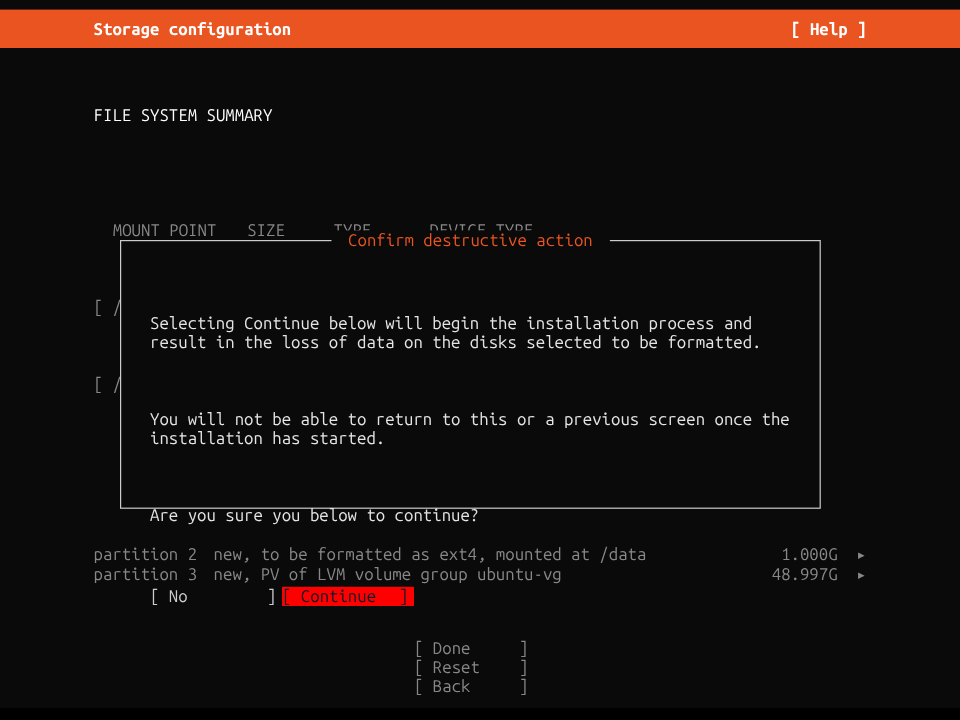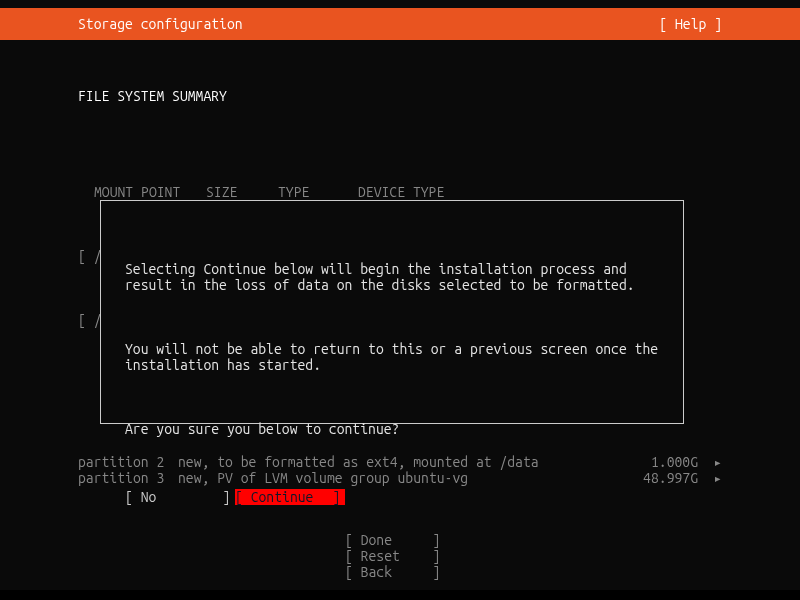--- a/index.html
+++ b/index.html
@@ -22,20 +22,21 @@
     top: 8px;
     left: 0;
     right: 0;
     height: 32px;
     background: #e95420;
     color: #fff;
     display: flex;
     align-items: center;
     justify-content: space-between;
     padding: 0 78px;
+    font-weight: bold;
   }
   .topbar .title { color: #fff; }
   .topbar .help { color: #fff; }
   .bottombar {
     position: absolute;
     bottom: 0;
     left: 0;
     right: 0;
     height: 10px;
     background: #000;
@@ -161,20 +162,21 @@
     </div>
   </div>
 
   <div class="footer-buttons">
     <div class="btn2">[ <span class="lbl" style="display:inline-block;width:64px">Done</span> ]</div>
     <div class="btn2">[ <span class="lbl" style="display:inline-block;width:64px">Reset</span> ]</div>
     <div class="btn2">[ <span class="lbl" style="display:inline-block;width:64px">Back</span> ]</div>
   </div>
 
   <div class="dialog">
+    <div class="dialog-title">&nbsp;<span>Confirm destructive action</span>&nbsp;</div>
     <div class="dialog-body">
       <div class="para">Selecting Continue below will begin the installation process and result in the loss of data on the disks selected to be formatted.</div>
       <div class="para">You will not be able to return to this or a previous screen once the installation has started.</div>
       <div class="para">Are you sure you below to continue?</div>
       <div class="btn-row">
         <div class="btn">[ <span class="lbl">No</span> ]</div>
         <div class="btn selected">[ <span class="lbl">Continue</span> ]</div>
       </div>
     </div>
   </div>

